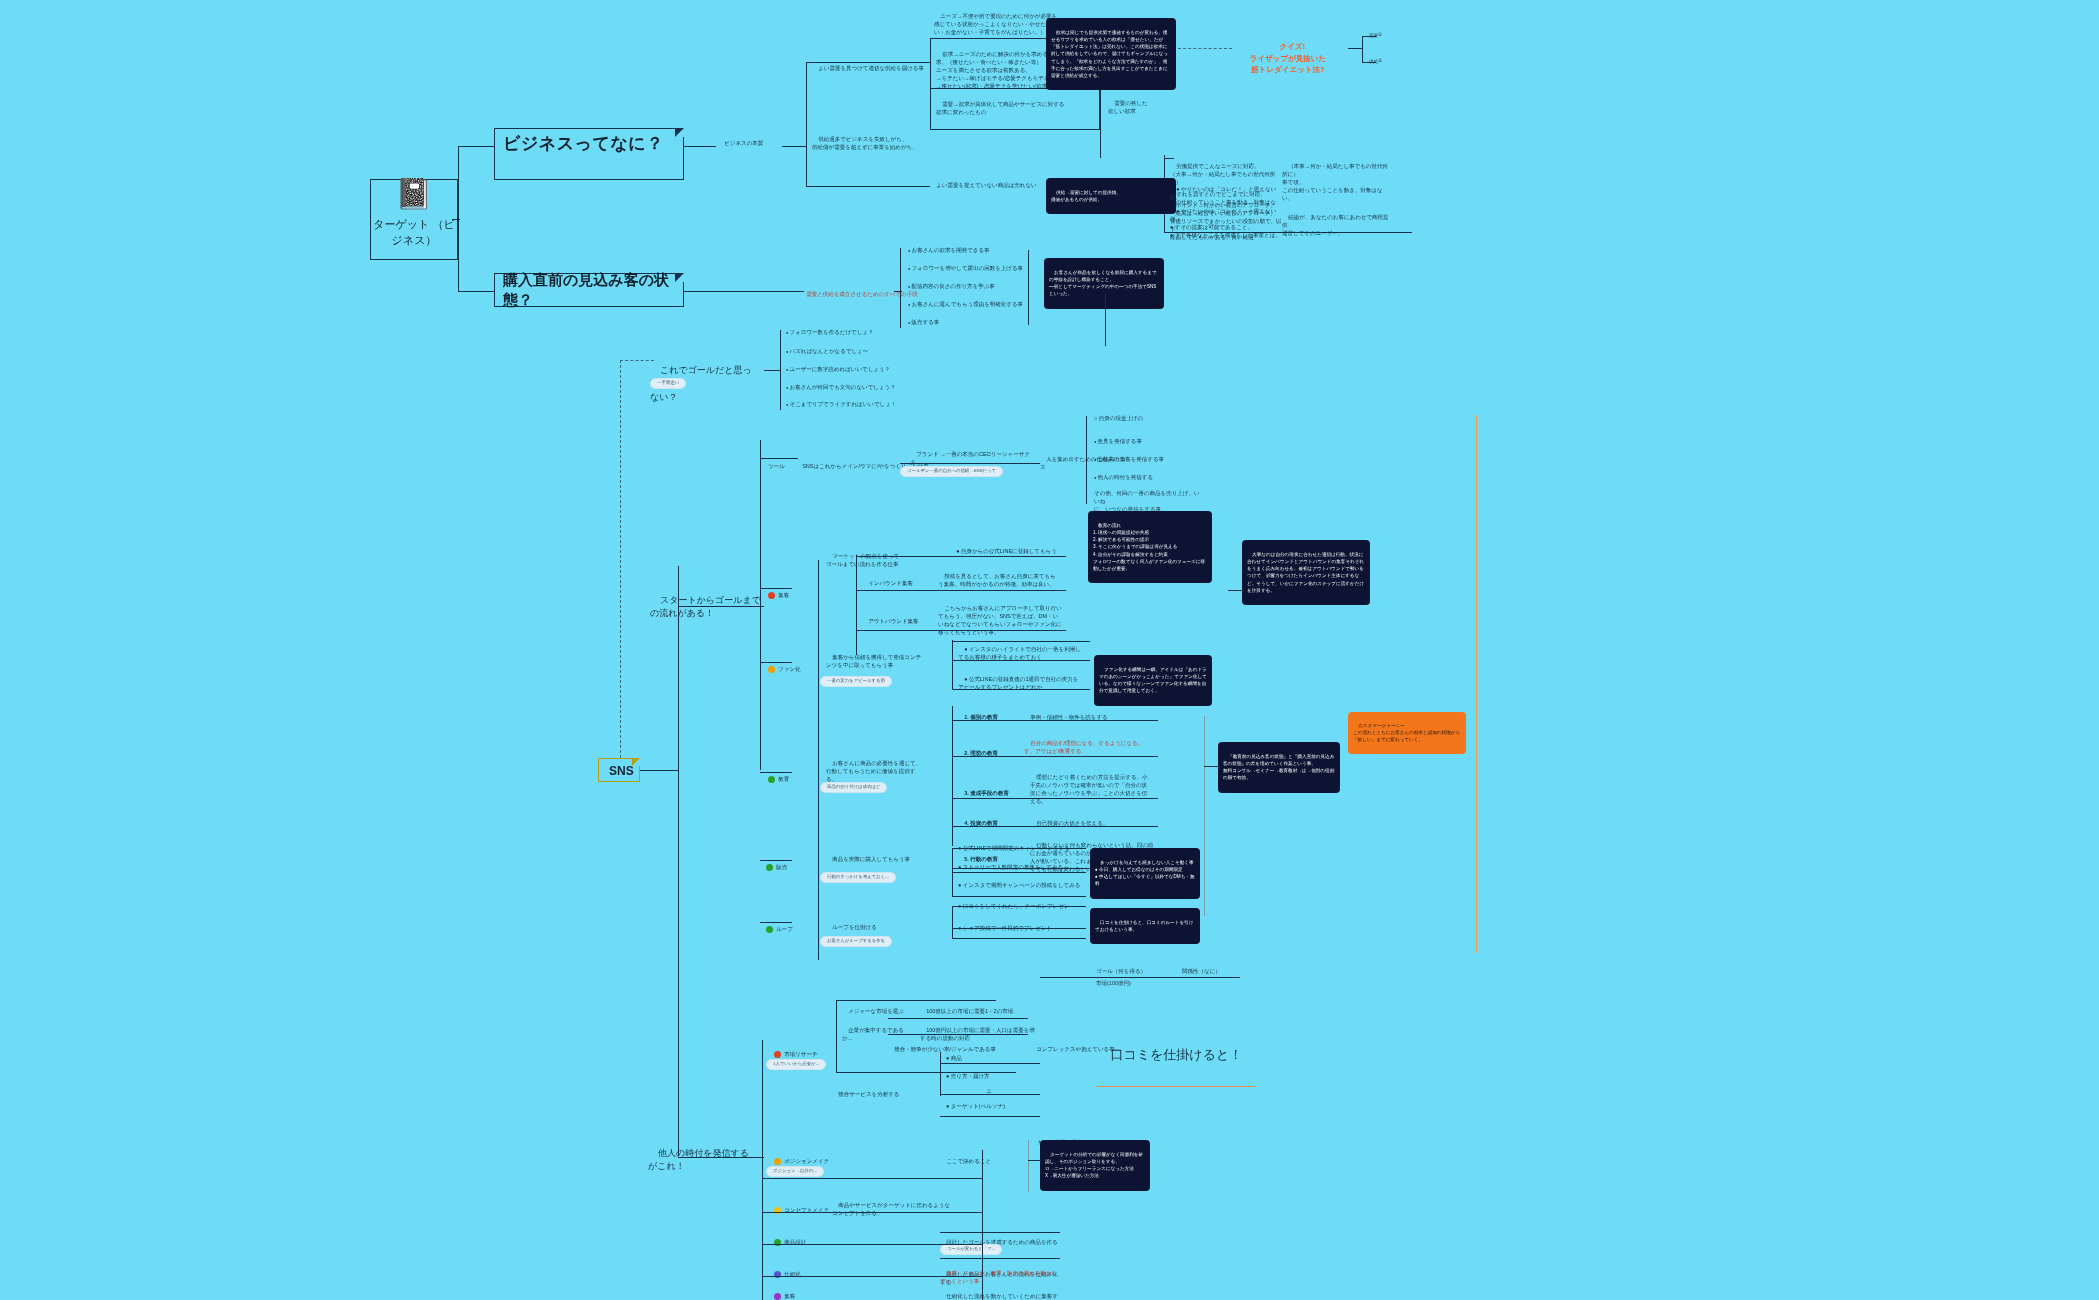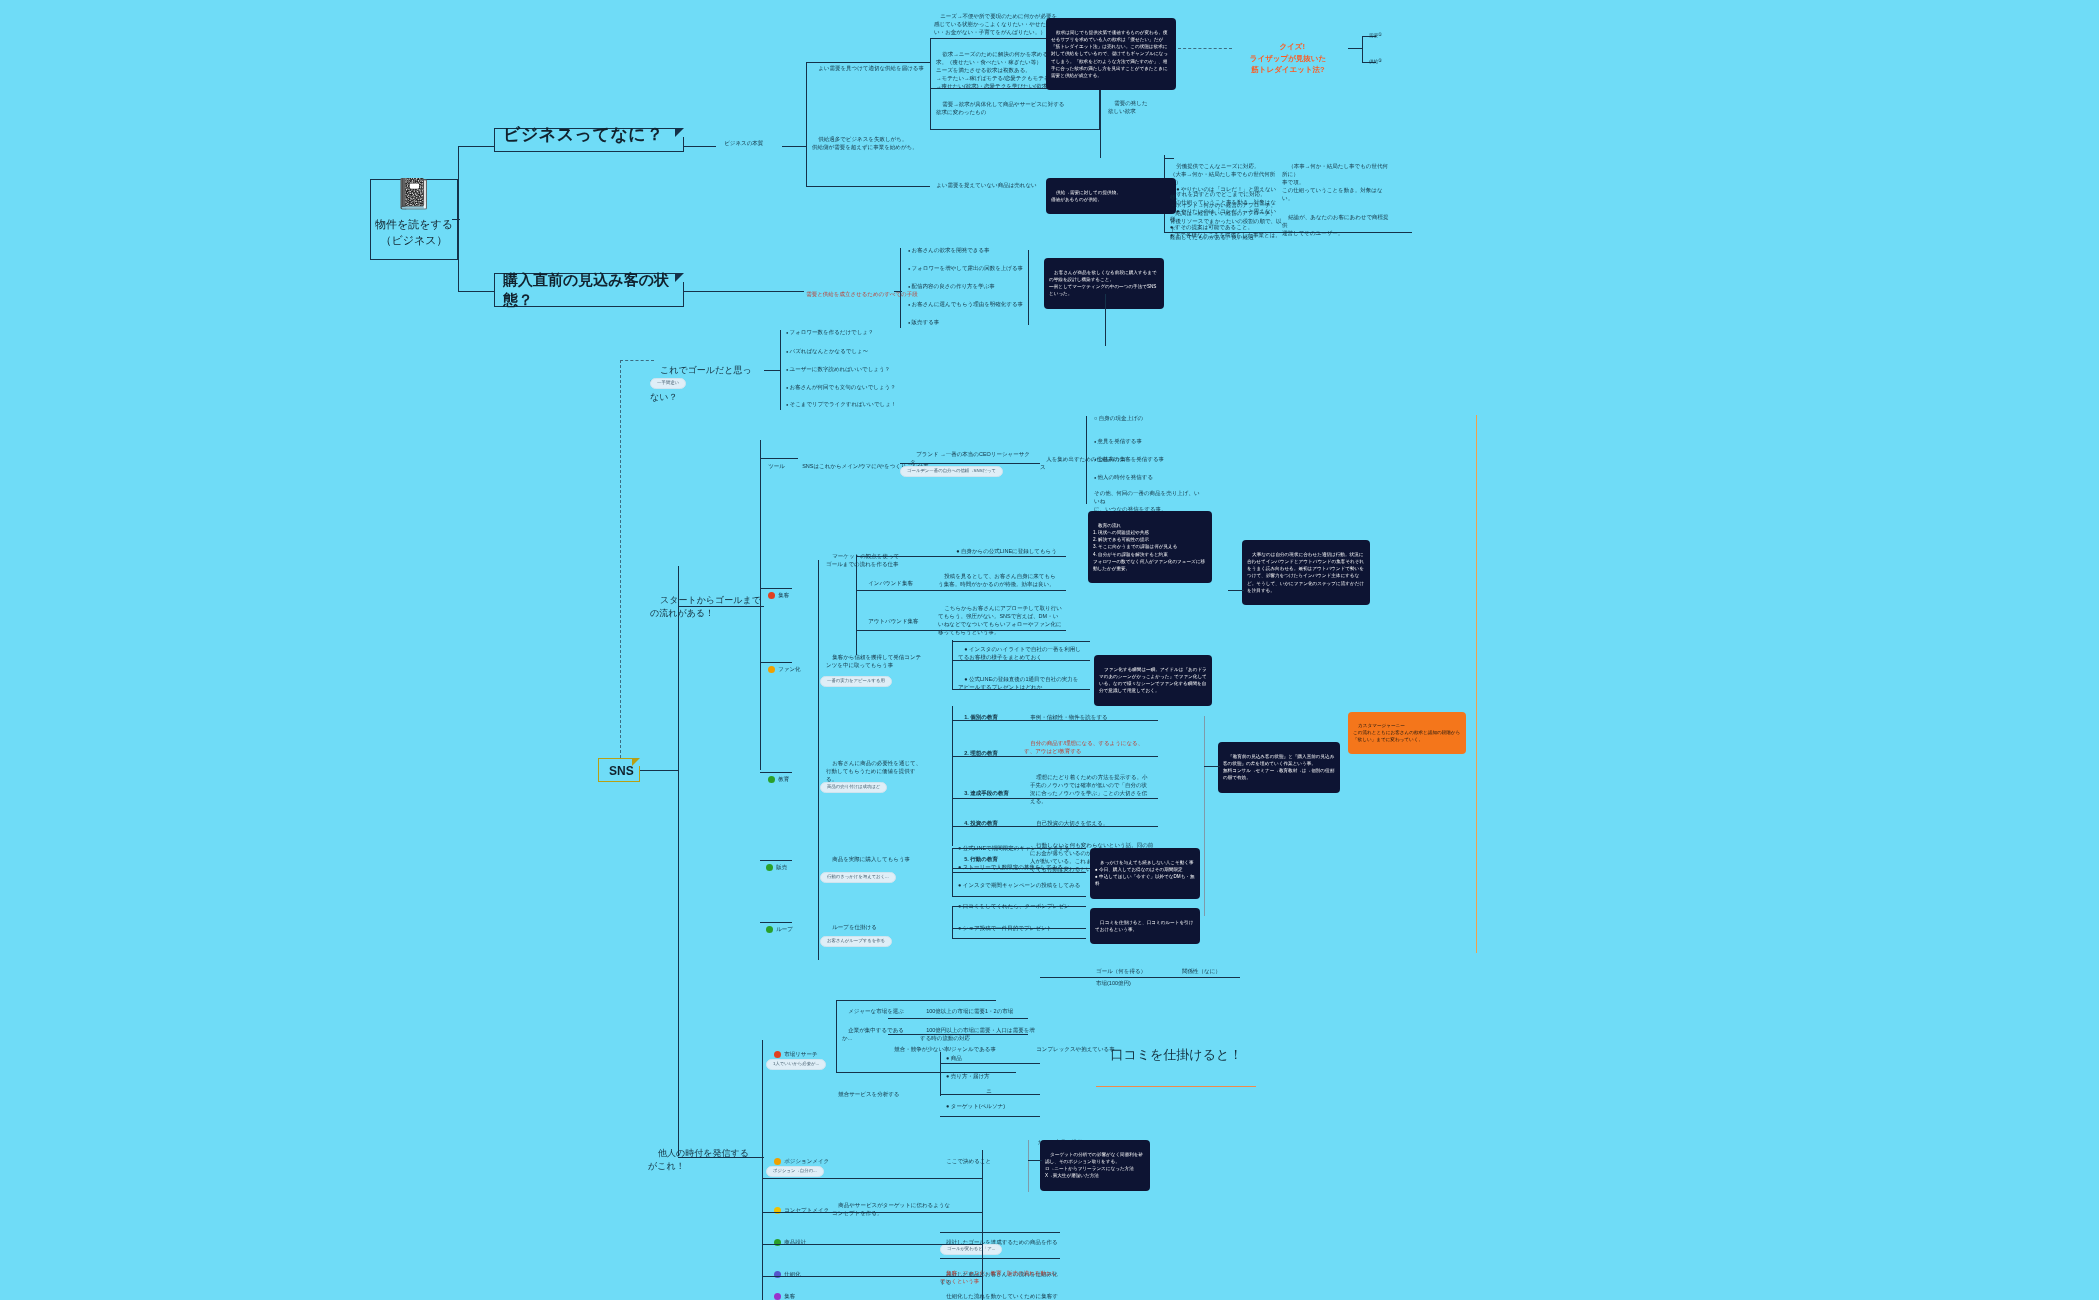--- a/index.html
+++ b/index.html
@@ -98,30 +98,30 @@
   .bullet::before{content:"● ";font-size:4px;}
   .quiz{color:#ff5a1f;font-weight:700;font-size:7.5px;line-height:1.5;text-align:center;white-space:pre-wrap;}
 </style>
 </head>
 <body>
 
 <div id="canvas">
 
   <div class="node root" style="left:370px;top:179px;width:88px;height:81px;">
     <div class="glyph">📓</div>
-    <div>物件を読をする
+    <div>ターゲット
 （ビジネス）</div>
   </div>
 
   <div class="ln v" style="left:458px;top:146px;height:146px;"></div>
   <div class="ln h" style="left:458px;top:146px;width:36px;"></div>
   <div class="ln h" style="left:458px;top:291px;width:36px;"></div>
   <div class="ln h" style="left:452px;top:219px;width:8px;"></div>
 
-  <div class="node topic corner big1" style="left:494px;top:128px;width:190px;height:24px;display:flex;align-items:flex-end;">
+  <div class="node topic corner big1" style="left:494px;top:128px;width:190px;height:52px;display:flex;align-items:flex-start;">
     <span>ビジネスってなに？</span>
   </div>
   <div class="ln h" style="left:684px;top:146px;width:32px;"></div>
   <div class="node plain" style="left:718px;top:132px;width:60px;">
     <span>ビジネスの本質</span>
   </div>
   <div class="ln v" style="left:806px;top:62px;height:125px;"></div>
   <div class="ln h" style="left:782px;top:146px;width:24px;"></div>
 
   <div class="node plain" style="left:812px;top:57px;width:145px;">

